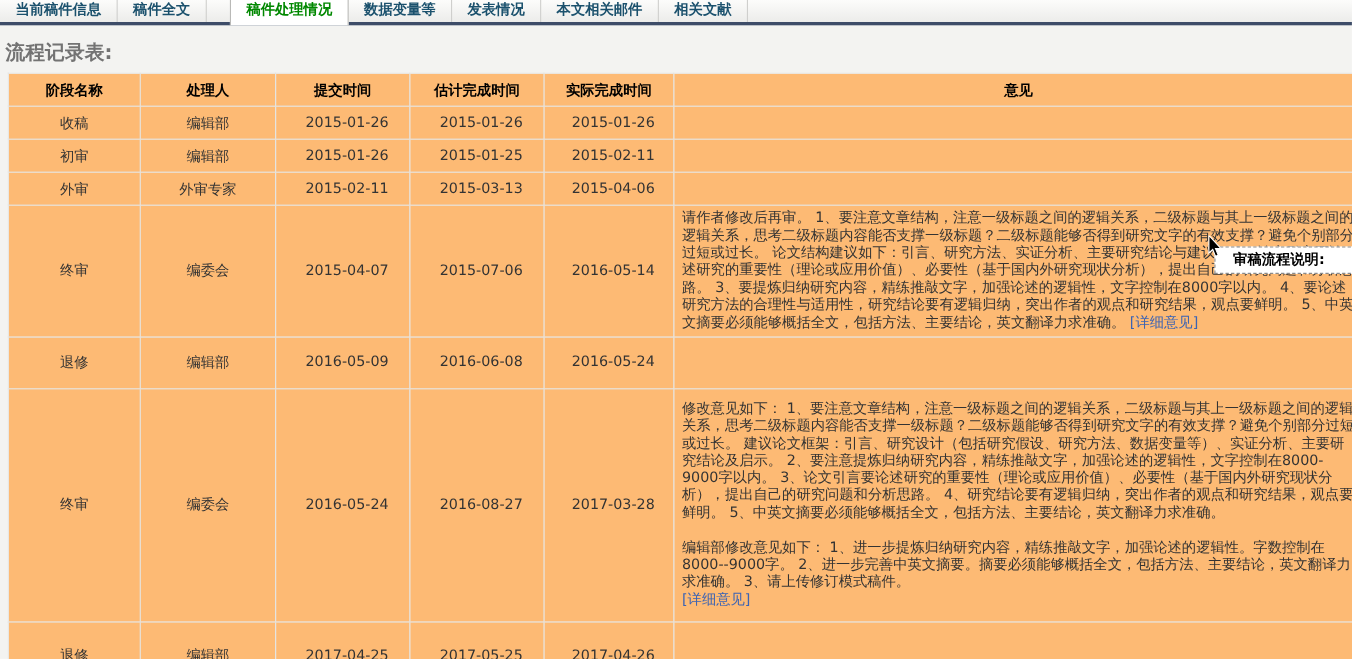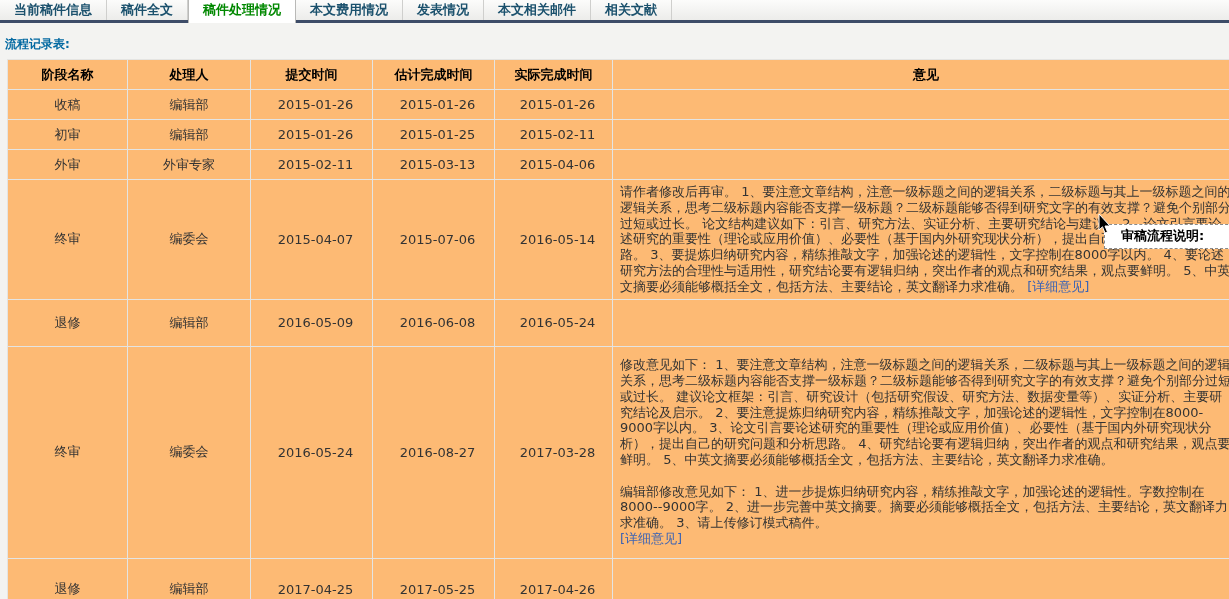--- a/index.html
+++ b/index.html
@@ -17,25 +17,25 @@
   }
   .tab {
     padding:0 14px; line-height:20px; font-size:13px; font-weight:bold;
     color:#1b516d; white-space:nowrap; cursor:pointer;
     border-right:1px solid #cfcfcd;
   }
   .tab:first-child { border-left:none; }
   .tab.active {
     background:#ffffff; color:#008800;
     border-left:1px solid #b9b9b7; border-right:1px solid #b9b9b7;
-    margin-bottom:-3px; padding-bottom:19px;
+    margin-bottom:-3px; padding-bottom:19px;margin-left:21px;
   }
   
   .section-title {
-    margin:13px 0 6px 5px; font-size:12px; font-weight:bold; color:#0369a1;
+    margin:13px 0 6px 5px; font-size:18px; font-weight:bold; color:#737373;
   }
   
   table.flow {
     border-collapse:collapse; margin-left:7px; width:1233px;
     background:#fff; table-layout:fixed;
   }
   table.flow th, table.flow td {
     border:1px solid #e4e4e2; font-size:13px; color:#333;
     background:#fdba74; vertical-align:middle;
   }
@@ -64,21 +64,21 @@
   }
   .cursor-icon { position:absolute; left:1098px; top:214px; z-index:7; }
 </style>
 </head>
 <body>
 
 <div class="tabbar">
   <div class="tab">当前稿件信息</div>
   <div class="tab">稿件全文</div>
   <div class="tab active">稿件处理情况</div>
-  <div class="tab">本文费用情况</div>
+  <div class="tab">数据变量等</div>
   <div class="tab">发表情况</div>
   <div class="tab">本文相关邮件</div>
   <div class="tab">相关文献</div>
 </div>
 
 <div class="section-title">流程记录表:</div>
 
 <table class="flow">
   <colgroup>
     <col class="c-stage">

